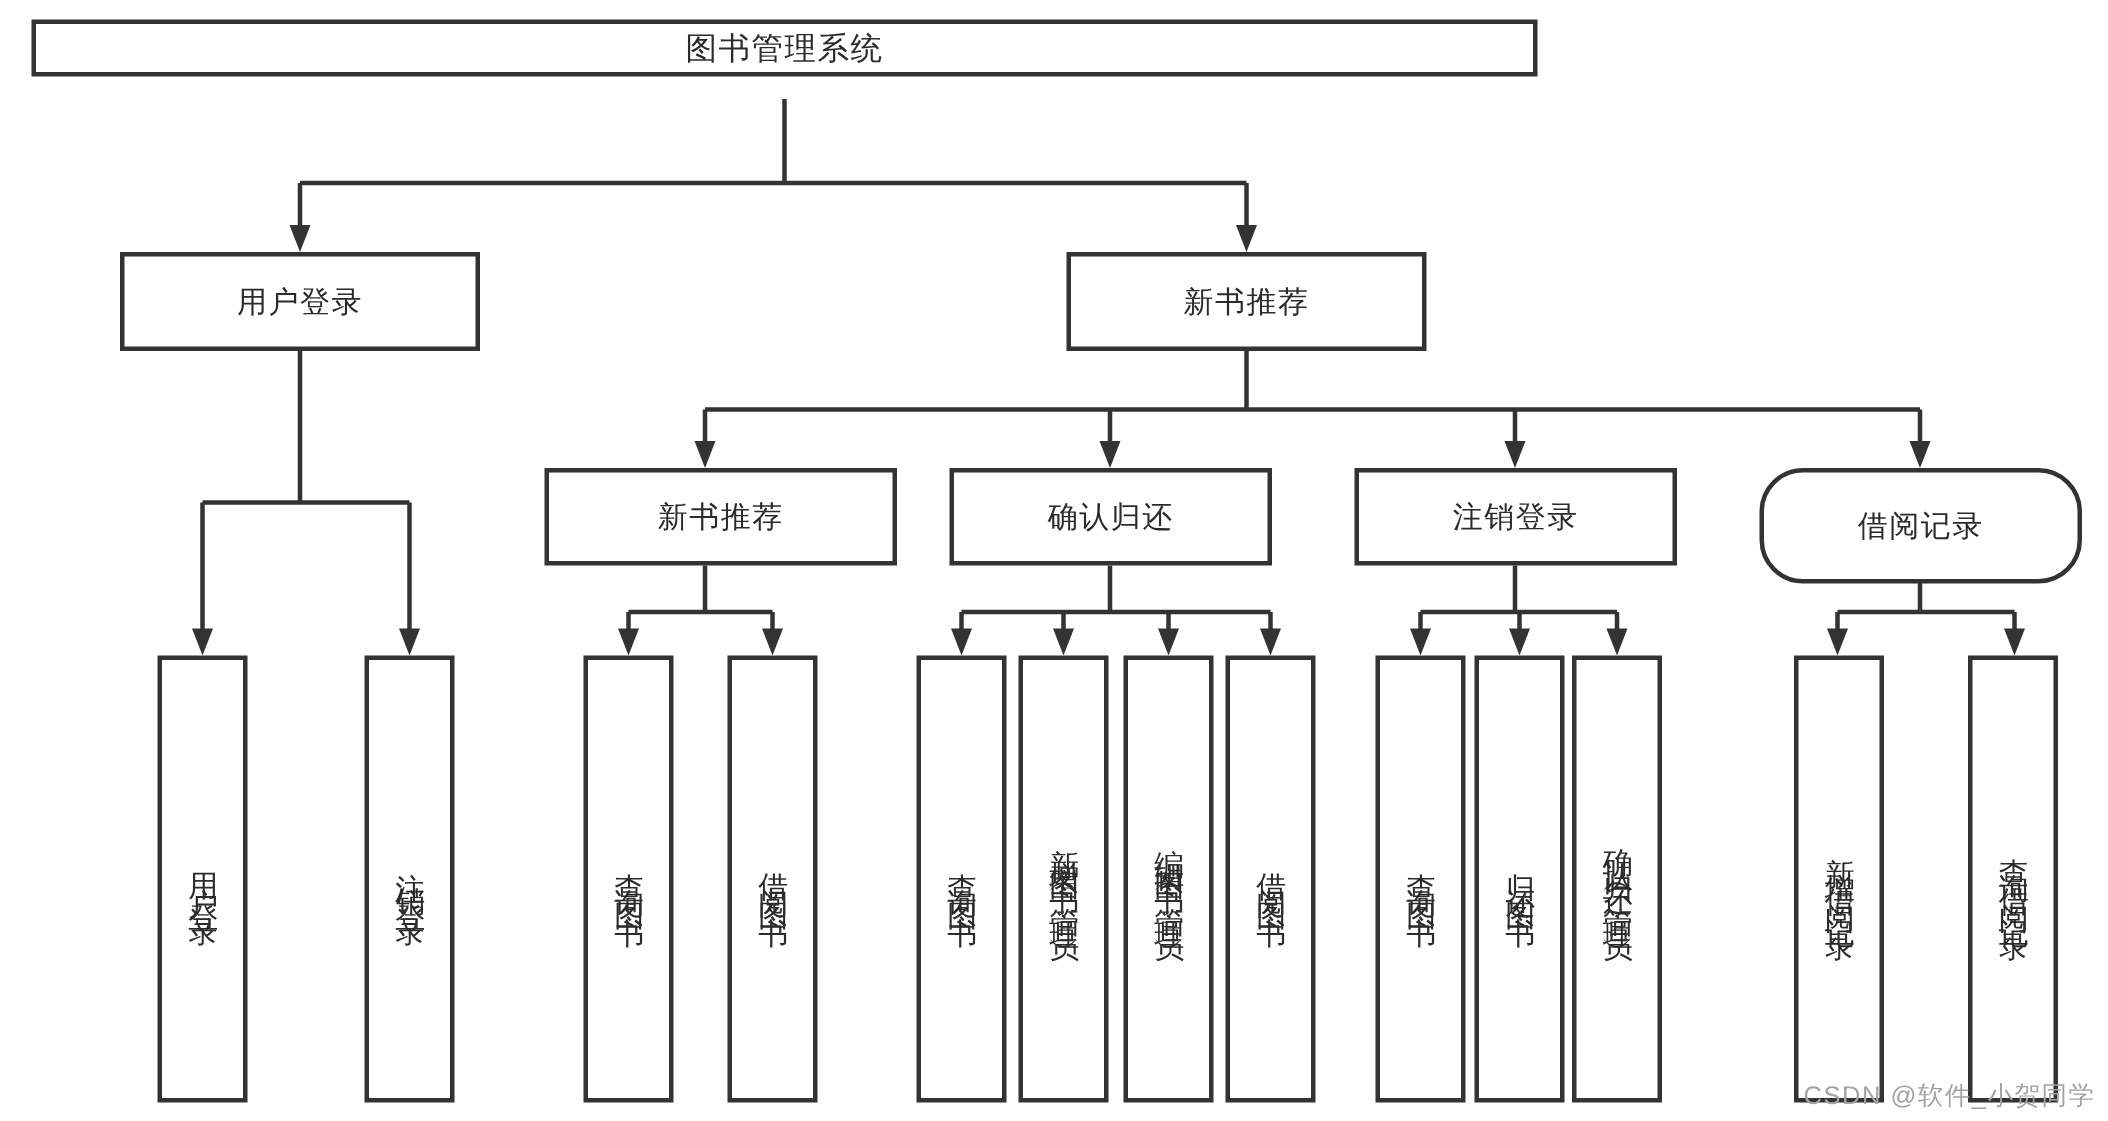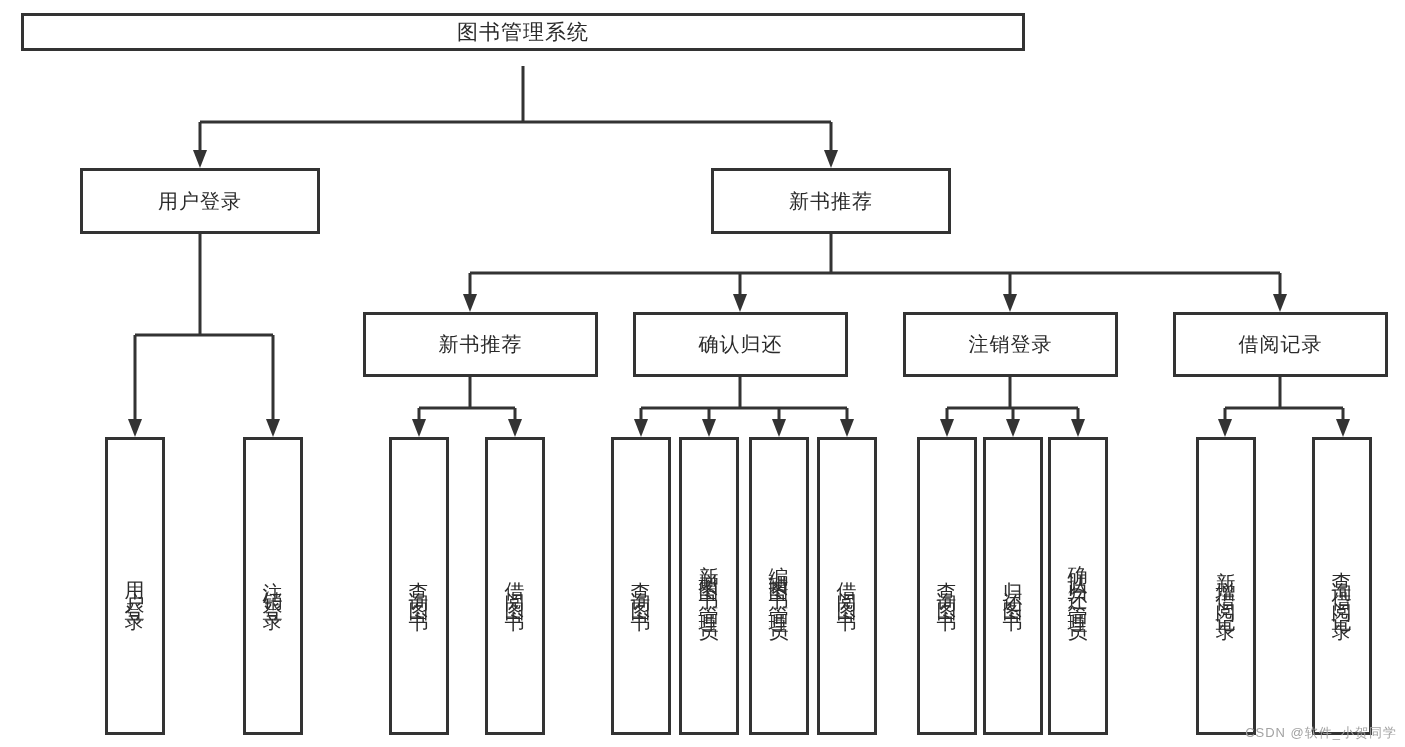--- a/index.html
+++ b/index.html
@@ -60,39 +60,39 @@
   .vtext.long {
     letter-spacing: 8px;
   }
   
   #node-root          { left: 21px;   top: 13px;  width: 1004px; height: 38px; }
   #node-user-login    { left: 80px;   top: 168px; width: 240px;  height: 66px; }
   #node-book-mgmt     { left: 711px;  top: 168px; width: 240px;  height: 66px; }
   #node-new-book-rec  { left: 363px;  top: 312px; width: 235px;  height: 65px; }
   #node-book-borrow   { left: 633px;  top: 312px; width: 215px;  height: 65px; }
   #node-current-borrow{ left: 903px;  top: 312px; width: 215px;  height: 65px; }
-  #node-borrow-record { left: 1173px; top: 312px; width: 215px;  height: 65px; }
+  #node-borrow-record { left: 1173px; top: 312px; width: 215px;  height: 77px; border-radius: 29px; }
   #leaf-a1 { left: 105px; }
   #leaf-a2 { left: 243px; }
   #leaf-b1 { left: 389px; }
   #leaf-b2 { left: 485px; }
   #leaf-c1 { left: 611px; }
   #leaf-c2 { left: 679px; }
   #leaf-c3 { left: 749px; }
   #leaf-c4 { left: 817px; }
   #leaf-d1 { left: 917px; }
   #leaf-d2 { left: 983px; }
   #leaf-d3 { left: 1048px; }
   #leaf-e1 { left: 1196px; }
   #leaf-e2 { left: 1312px; }
   #watermark {
     position: absolute;
     right: 8px;
     bottom: 5px;
-    font-size: 13px;
+    font-size: 17px;
     color: #a3a3a3;
     letter-spacing: 1px;
     white-space: nowrap;
     z-index: 5;
   }
 </style>
 </head>
 <body>
 
 <div id="canvas">

